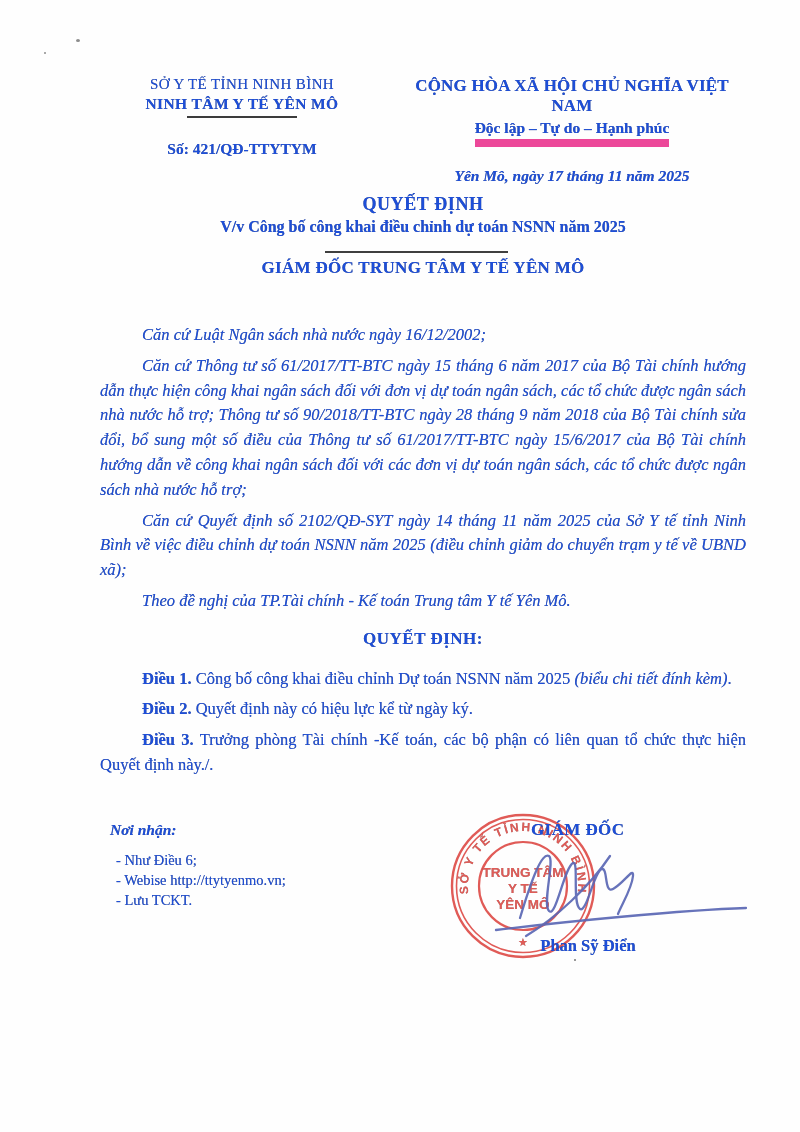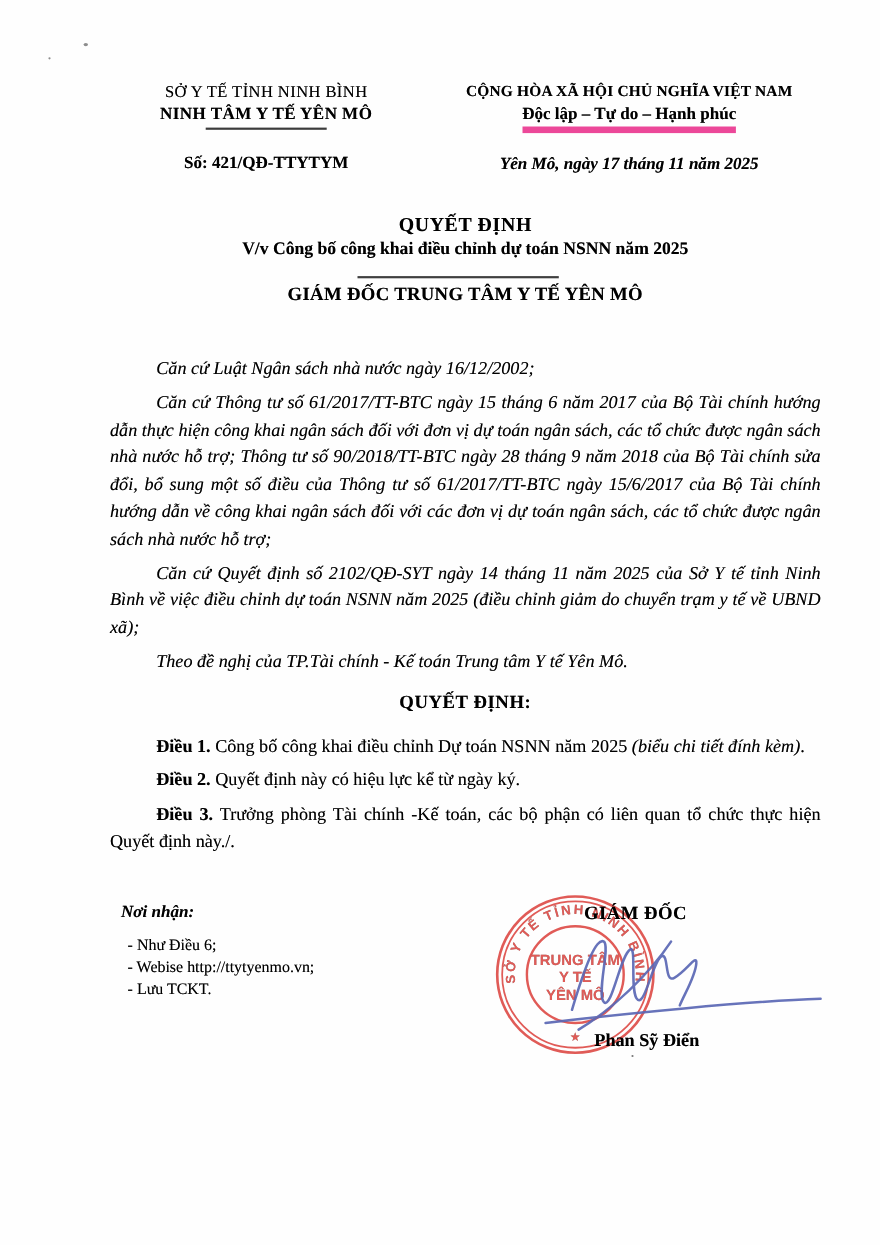--- a/index.html
+++ b/index.html
@@ -1,37 +1,37 @@
 <!DOCTYPE html>
 <html><head>
 <meta charset="utf-8">
 <style>
   html,body { margin:0; padding:0; background:#ffffff; }
   .page {
     position:relative; width:800px; height:1132px; overflow:hidden;
-    background:#fefefe; color:#000000;
+    background:#fefefe; color:#1d4ed8;
     font-family:"Liberation Serif", serif;
   }
   .page * { text-shadow:0 0 .4px rgba(20,20,20,.55); }
 
   .speck { position:absolute; background:#8d8d8d; border-radius:50%; }
   .speck.s1 { left:76px;  top:39px;  width:4px; height:3px; }
   .speck.s2 { left:44px;  top:52px;  width:2px; height:2px; }
   .speck.s3 { left:574px; top:959px; width:2px; height:2px; background:#777; }
 
   
   .hdr { position:absolute; top:76px; left:116px; right:52px; display:flex; justify-content:space-between; }
   .hdr-left  { width:252px; text-align:center; }
   .hdr-right { width:352px; text-align:center; }
   .org-parent { font-size:15px; letter-spacing:.4px; }
   .org-unit   { font-size:15.5px; font-weight:bold; letter-spacing:.4px; margin-top:2px; }
   .rule-short { width:110px; border-bottom:2px solid #3c3c3c; margin:3px auto 0; }
   .doc-number { font-size:15.5px; font-weight:bold; margin-top:22px; }
-  .national1  { font-size:14px; font-weight:bold; letter-spacing:.2px; }
-  .national2  { display:inline-block; font-size:15.5px; font-weight:bold; border-bottom:6px solid #ec4899; padding-bottom:2px; margin-top:3px; }
+  .national1  { font-size:17px; font-weight:bold; letter-spacing:.2px; }
+  .national2  { display:inline-block; font-size:15.5px; font-weight:bold; border-bottom:8px solid #ec4899; padding-bottom:2px; margin-top:3px; }
   .date-line  { font-size:15.5px; font-style:italic; font-weight:600; margin-top:20px; }
 
   
   .title-block { position:absolute; top:194px; left:100px; width:646px; text-align:center; }
   .title-main  { font-size:18px; font-weight:bold; letter-spacing:.6px; }
   .title-sub   { font-size:16px; font-weight:bold; margin-top:3px; }
   .title-sub .u { border-bottom:2px solid #3f3f3f; padding-bottom:16px; }
   .issuer      { font-size:17px; font-weight:bold; letter-spacing:.3px; margin-top:22px; }
 
   

